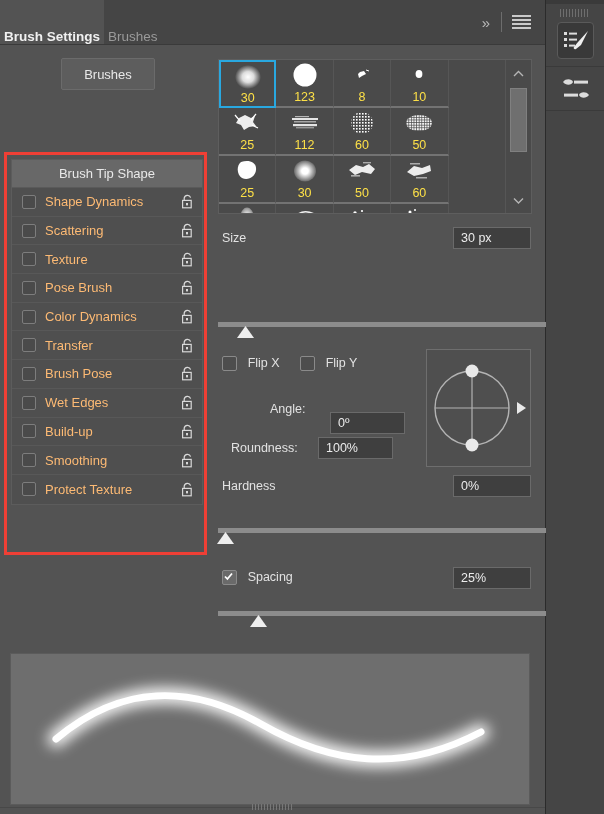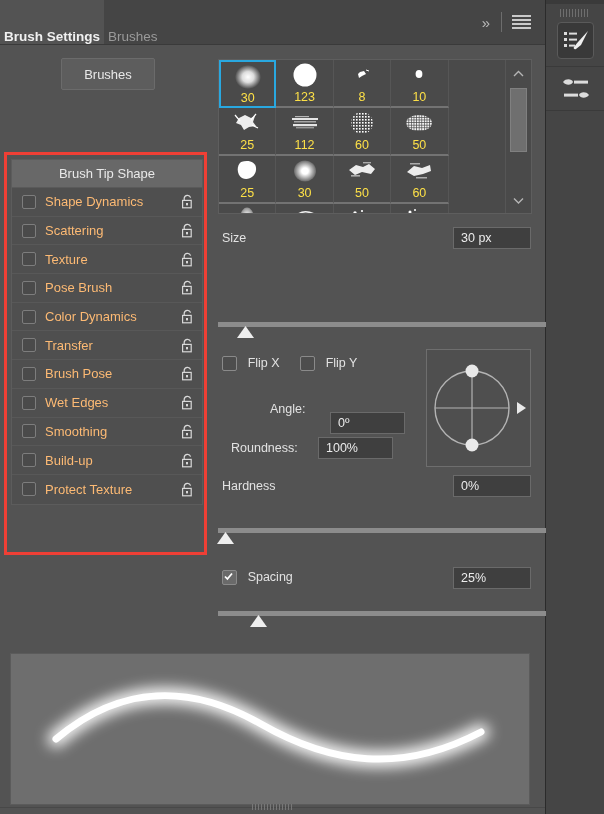--- a/index.html
+++ b/index.html
@@ -216,30 +216,30 @@
               <span class="cbx"></span>
               <span class="opt-label">Wet Edges</span>
               <svg class="lock" viewBox="0 0 13 15">
                 <path d="M3.2 6.5 V4.2 A3.3 3.3 0 0 1 9.6 3.6" stroke="#d8d8d8" stroke-width="1.25" fill="none"></path>
                 <rect x="1.6" y="6.4" width="8.6" height="7.4" stroke="#d8d8d8" stroke-width="1.2" fill="none"></rect>
                 <rect x="5" y="9" width="2" height="2.4" fill="#d8d8d8"></rect>
               </svg>
             </div>
             <div class="opt">
               <span class="cbx"></span>
+              <span class="opt-label">Build-up</span>
+              <svg class="lock" viewBox="0 0 13 15">
+                <path d="M3.2 6.5 V4.2 A3.3 3.3 0 0 1 9.6 3.6" stroke="#d8d8d8" stroke-width="1.25" fill="none"></path>
+                <rect x="1.6" y="6.4" width="8.6" height="7.4" stroke="#d8d8d8" stroke-width="1.2" fill="none"></rect>
+                <rect x="5" y="9" width="2" height="2.4" fill="#d8d8d8"></rect>
+              </svg>
+            </div>
+            <div class="opt">
+              <span class="cbx"></span>
               <span class="opt-label">Smoothing</span>
-              <svg class="lock" viewBox="0 0 13 15">
-                <path d="M3.2 6.5 V4.2 A3.3 3.3 0 0 1 9.6 3.6" stroke="#d8d8d8" stroke-width="1.25" fill="none"></path>
-                <rect x="1.6" y="6.4" width="8.6" height="7.4" stroke="#d8d8d8" stroke-width="1.2" fill="none"></rect>
-                <rect x="5" y="9" width="2" height="2.4" fill="#d8d8d8"></rect>
-              </svg>
-            </div>
-            <div class="opt">
-              <span class="cbx"></span>
-              <span class="opt-label">Build-up</span>
               <svg class="lock" viewBox="0 0 13 15">
                 <path d="M3.2 6.5 V4.2 A3.3 3.3 0 0 1 9.6 3.6" stroke="#d8d8d8" stroke-width="1.25" fill="none"></path>
                 <rect x="1.6" y="6.4" width="8.6" height="7.4" stroke="#d8d8d8" stroke-width="1.2" fill="none"></rect>
                 <rect x="5" y="9" width="2" height="2.4" fill="#d8d8d8"></rect>
               </svg>
             </div>
             <div class="opt">
               <span class="cbx"></span>
               <span class="opt-label">Protect Texture</span>
               <svg class="lock" viewBox="0 0 13 15">

